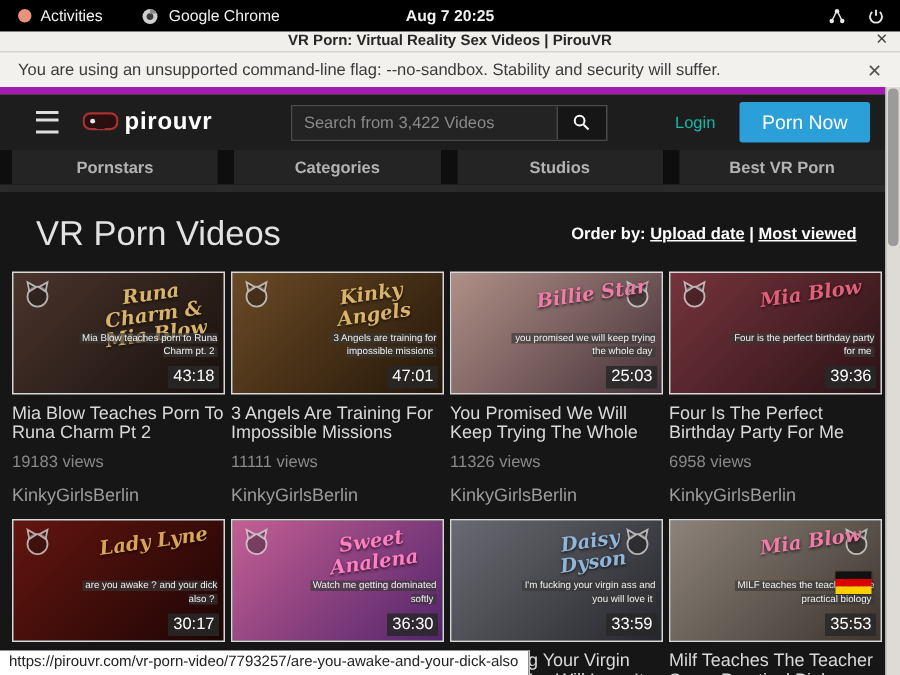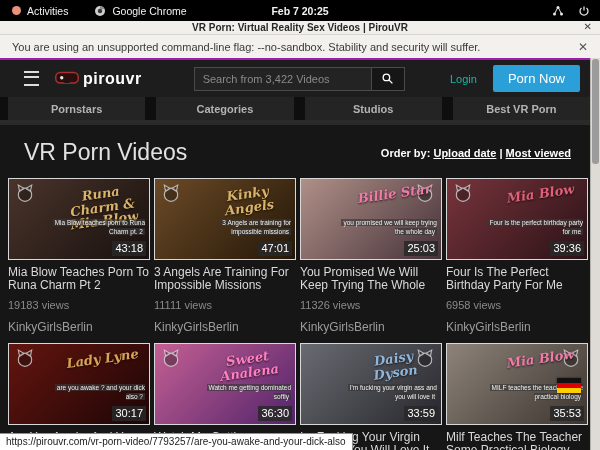--- a/index.html
+++ b/index.html
@@ -11,21 +11,21 @@
   .sys-item{display:flex;align-items:center;gap:6px;cursor:pointer;}
   .act-dot{width:9px;height:9px;border-radius:50%;background:#e8927c;display:inline-block;}
   .sys-clock{position:absolute;left:50%;transform:translateX(-50%);font-weight:bold;}
   .sys-right{margin-left:auto;display:flex;align-items:center;gap:14px;margin-right:10px;}
   .sys-right svg{display:block;}
   
   .titlebar{height:13px;background:#f1efec;color:#272727;font-size:10px;font-weight:bold;
     display:flex;align-items:center;justify-content:center;position:relative;}
   .tb-close{position:absolute;right:8px;top:0;font-size:10px;font-weight:normal;color:#444;cursor:pointer;}
   
-  .warnbar{height:23px;background:#f3f1ee;border-top:1px solid #d8d5d0;border-bottom:2px solid #a21caf;
+  .warnbar{height:23px;background:#f3f1ee;border-top:1px solid #d8d5d0;border-bottom:5px solid #a21caf;
     color:#3a3a3a;font-size:11px;display:flex;align-items:center;padding:0 12px;}
   .warn-close{margin-left:auto;color:#555;font-size:12px;cursor:pointer;}
   
   .siteheader{height:37px;background:#1d1d1d;display:flex;align-items:center;padding:0 20px 0 24px;}
   .burger{width:15px;height:11px;border-top:2px solid #ddd;border-bottom:2px solid #ddd;
     position:relative;cursor:pointer;margin-right:16px;flex:none;}
   .burger::after{content:"";position:absolute;left:0;right:0;top:3px;height:2px;background:#ddd;}
   .logo{display:flex;align-items:center;gap:4px;cursor:pointer;flex:none;}
   .logo-text{color:#fff;font-size:16px;font-weight:bold;letter-spacing:.5px;}
   .searchwrap{display:flex;margin-left:52px;border:1px solid #4a4a4a;height:22px;flex:none;}
@@ -92,21 +92,21 @@
     </div>
     <div class="sys-item">
       <svg width="12" height="12" viewBox="0 0 24 24">
         <circle cx="12" cy="12" r="10" fill="#cfcfcf"></circle>
           <circle cx="12" cy="12" r="4.5" fill="#3a3a3a"></circle>
         <path d="M12 2 A10 10 0 0 1 21 8 L12 8 Z" fill="#8a8a8a"></path>
       </svg>
       <span>Google Chrome</span>
     </div>
   </div>
-  <div class="sys-clock">Feb 7 20:25</div>
+  <div class="sys-clock">Aug 7 20:25</div>
   <div class="sys-right">
     <svg width="12" height="12" viewBox="0 0 24 24" fill="#e8e8e8">
       <circle cx="12" cy="5" r="3"></circle>
         <circle cx="5" cy="18" r="3"></circle>
         <circle cx="19" cy="18" r="3"></circle>
       <path d="M11 6 L6 16 M13 6 L18 16" stroke="#e8e8e8" stroke-width="2"></path>
     </svg>
     <svg width="12" height="12" viewBox="0 0 24 24" fill="none" stroke="#e8e8e8" stroke-width="2.5">
       <path d="M12 3 L12 11"></path>
         <path d="M7 6 A8 8 0 1 0 17 6"></path>

